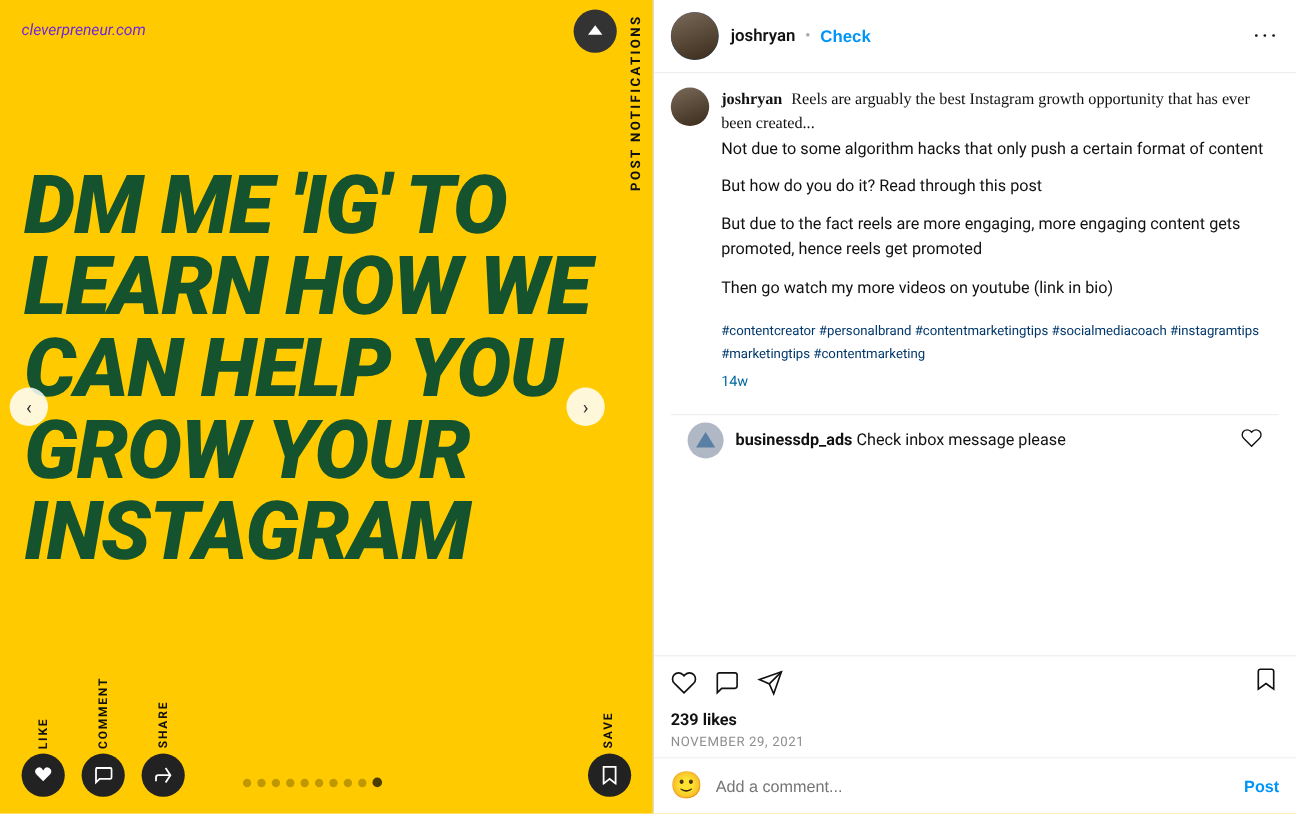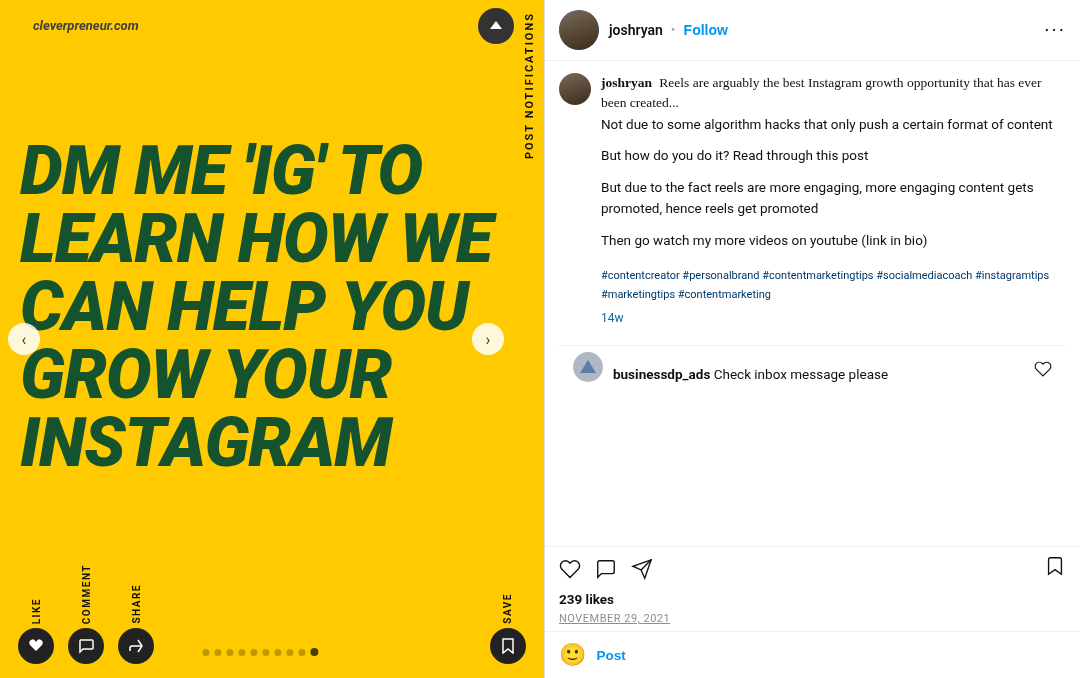--- a/index.html
+++ b/index.html
@@ -20,25 +20,25 @@
       position: relative;
       display: flex;
       flex-direction: column;
       justify-content: space-between;
       overflow: hidden;
     }
 
     .website-label {
       position: absolute;
       top: 18px;
-      left: 33px;
+      left: 18px;
       font-size: 13px;
       font-style: italic;
-      font-weight: 700;
-      color: #404040;
+      font-weight: 400;
+      color: #6d28d9;
       z-index: 2;
     }
 
     .post-notifications-label {
       position: absolute;
       top: 0;
       right: 0;
       writing-mode: vertical-rl;
       text-orientation: mixed;
       transform: rotate(180deg);
@@ -325,21 +325,21 @@
 
     .time-ago {
       color: #0369a1;
       font-size: 12px;
       margin-bottom: 10px;
     }
 
     
     .comment-row {
       display: flex;
-      align-items: flex-end;
+      align-items: center;
       gap: 10px;
       padding: 6px 14px;
       border-top: 1px solid #efefef;
     }
 
     .comment-avatar {
       width: 30px;
       height: 30px;
       border-radius: 50%;
       background: #b0b8c5;
@@ -407,21 +407,20 @@
       font-weight: 700;
       color: #111;
     }
 
     .post-date {
       color: #8e8e8e;
       font-size: 11px;
       text-transform: uppercase;
       letter-spacing: 0.5px;
       padding: 2px 14px 6px 14px;
-      text-decoration: underline;
     }
 
     
     .add-comment-row {
       display: flex;
       align-items: center;
       padding: 10px 14px;
       border-top: 1px solid #efefef;
       gap: 10px;
     }
@@ -536,21 +535,21 @@
 
 <div class="right-panel">
 
   <div class="post-header">
     <div class="avatar">
       <div class="avatar-img"></div>
     </div>
     <div class="header-user-info">
       <span class="username-header">joshryan</span>
       <span class="dot-sep">•</span>
-      <button class="follow-btn">Follow</button>
+      <button class="follow-btn">Check</button>
     </div>
     <span class="more-icon">···</span>
   </div>
 
   <div class="caption-area">
     <div class="caption-row">
       <div class="caption-avatar"></div>
       <div>
         <div class="caption-text">
           <span class="caption-username">joshryan</span>
@@ -612,15 +611,16 @@
   </div>
 
   <div class="likes-section">
     <span class="likes-count">239 likes</span>
   </div>
 
   <div class="post-date">NOVEMBER 29, 2021</div>
 
   <div class="add-comment-row">
     <button class="emoji-btn">🙂</button>
+    <input class="comment-input" type="text" placeholder="Add a comment..." style="">
     <button class="post-btn">Post</button>
   </div>
 </div>
 
 </body></html>

